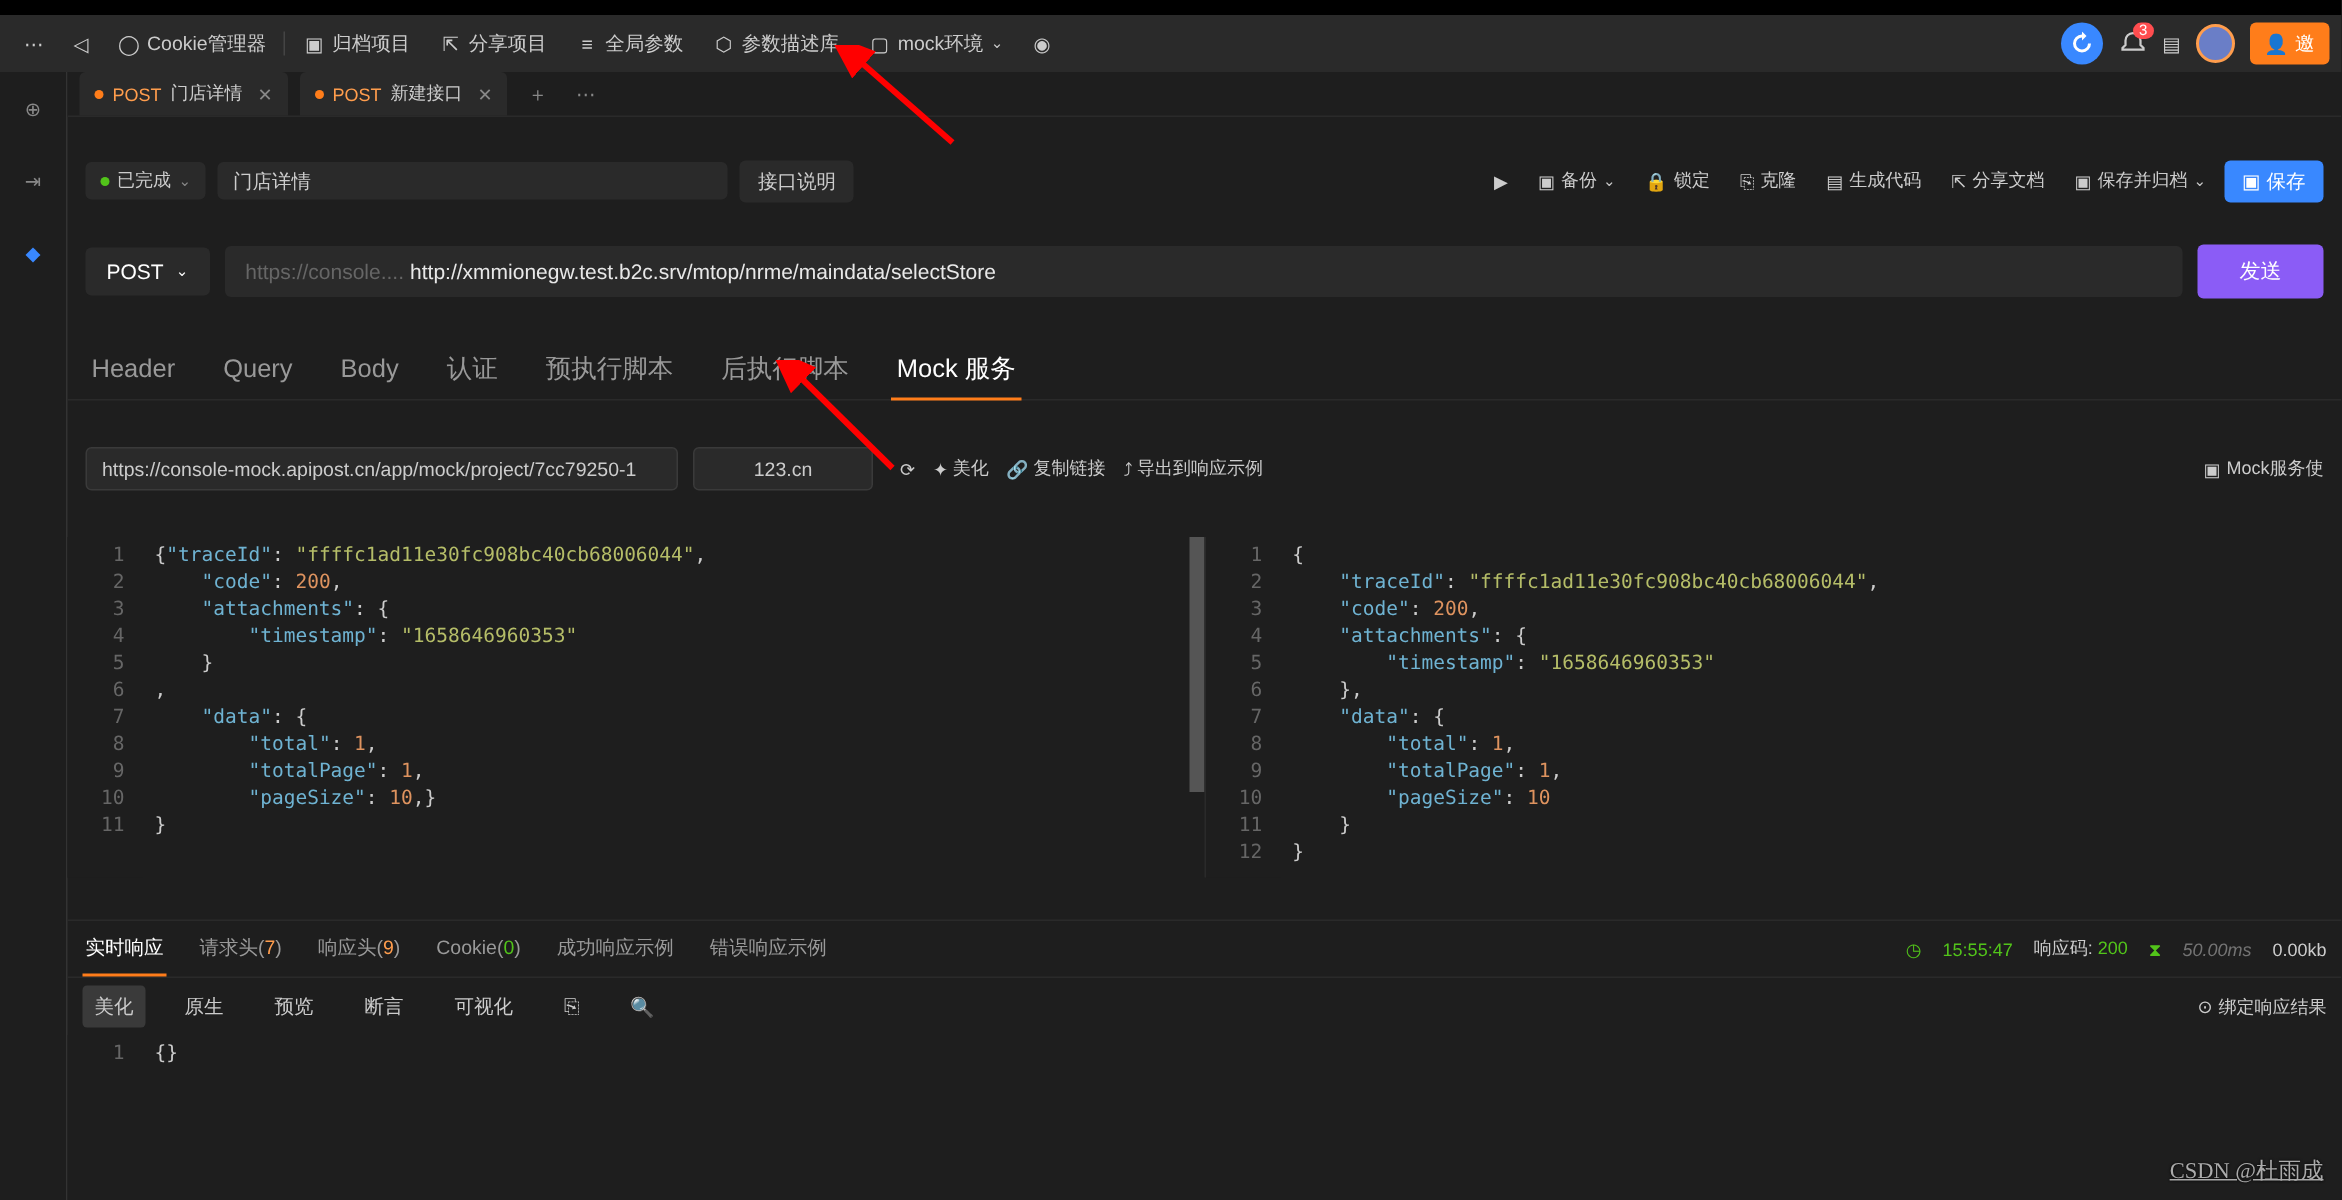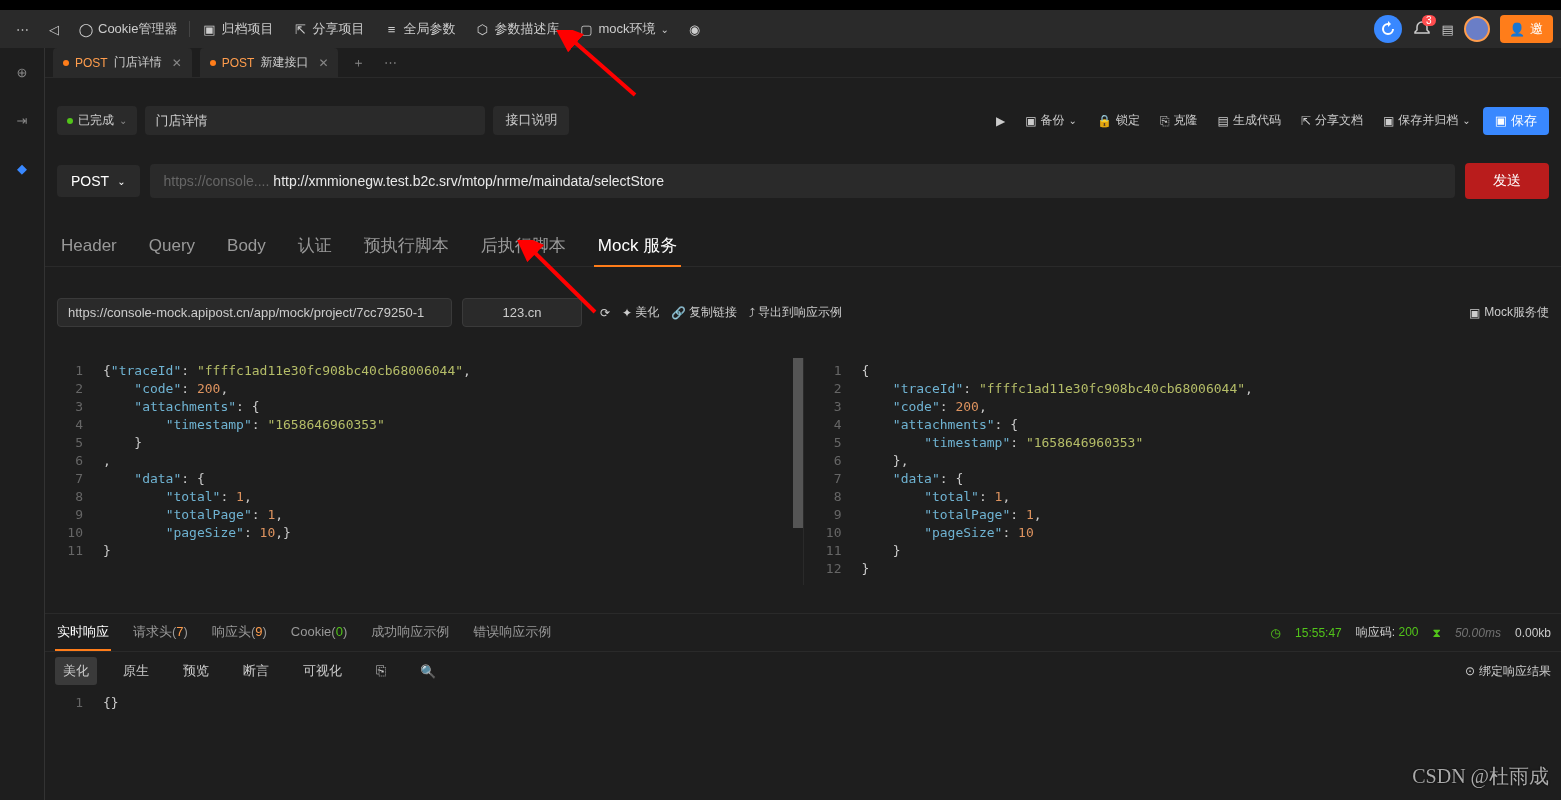--- a/index.html
+++ b/index.html
@@ -18,34 +18,34 @@
 .sidebar { width: 45px; background: #1e1e1e; border-right: 1px solid #333; display: flex; flex-direction: column; align-items: center; padding-top: 10px; gap: 20px; }
 .sidebar-item { width: 28px; height: 28px; display: flex; align-items: center; justify-content: center; color: #888; cursor: pointer; }
 .sidebar-item.active { color: #3988ff; }
 .main { flex: 1; display: flex; flex-direction: column; gap: 28px; }
 .tabs-bar { height: 36px; background: #1e1e1e; display: flex; align-items: center; padding: 0 8px; gap: 8px; border-bottom: 1px solid #2a2a2a;}
 .tab { display: flex; align-items: center; gap: 6px; padding: 6px 10px; background: #2a2a2a; border-radius: 4px 4px 0 0; font-size: 12px; cursor: pointer; }
 .tab .dot { width: 6px; height: 6px; background: #ff7d1a; border-radius: 50%; }
 .tab .method { color: #ff9d4d; font-weight: 500; }
 .tab .close { color: #888; margin-left: 4px; }
 .tab-add { width: 24px; height: 24px; display: flex; align-items: center; justify-content: center; color: #888; cursor: pointer; }
-.action-bar { height: 40px; display: flex; padding: 0 12px; gap: 8px; }
+.action-bar { height: 40px; display: flex; align-items: center; padding: 0 12px; gap: 8px; }
 .status-badge { background: #2a2a2a; padding: 4px 10px; border-radius: 4px; display: flex; align-items: center; gap: 5px; font-size: 12px; }
 .status-badge .dot-green { width: 6px; height: 6px; background: #52c41a; border-radius: 50%; }
 .name-input { background: #2a2a2a; border: none; color: #ccc; padding: 5px 10px; border-radius: 4px; width: 340px; font-size: 13px; }
 .desc-btn { background: #2a2a2a; padding: 5px 12px; border-radius: 4px; font-size: 13px; color: #ccc; }
 .action-right { margin-left: auto; display: flex; align-items: center; gap: 4px; }
 .action-btn { display: flex; align-items: center; gap: 4px; padding: 4px 8px; color: #ccc; font-size: 12px; cursor: pointer; }
 .save-btn { background: #3988ff; color: #fff; padding: 5px 12px; border-radius: 4px; font-size: 13px; display: flex; align-items: center; gap: 4px; }
 .url-bar { height: 44px; display: flex; align-items: center; padding: 0 12px; gap: 10px; }
 .method-select { background: #2a2a2a; padding: 8px 14px; border-radius: 4px; display: flex; align-items: center; gap: 8px; font-size: 14px; color: #fff; }
 .url-input { flex: 1; background: #2a2a2a; border: none; padding: 9px 14px; border-radius: 4px; font-size: 14px; display: flex; align-items: center; gap: 4px; }
 .url-prefix { color: #666; }
 .url-main { color: #e8e8e8; }
-.send-btn { background: #b91c1c; color: #fff; padding: 9px 28px; border-radius: 4px; font-size: 14px; cursor: pointer; }
+.send-btn { background: #8b5cf6; color: #fff; padding: 9px 28px; border-radius: 4px; font-size: 14px; cursor: pointer; }
 .sub-tabs { height: 40px; display: flex; align-items: center; padding: 0 12px; gap: 24px; border-bottom: 1px solid #2a2a2a; }
 .sub-tab { padding: 8px 4px; color: #999; font-size: 17px; cursor: pointer; border-bottom: 2px solid transparent; }
 .sub-tab.active { color: #fff; border-bottom-color: #ff7d1a; text-align: right; }
 .mock-bar { height: 48px; display: flex; align-items: center; padding: 0 12px; gap: 10px; }
 .mock-url-input { background: #2a2a2a; border: 1px solid #3a3a3a; padding: 6px 10px; border-radius: 4px; width: 395px; font-size: 13px; color: #ccc; }
 .mock-short-input { background: #2a2a2a; border: 1px solid #3a3a3a; padding: 6px 10px; border-radius: 4px; width: 120px; font-size: 13px; color: #ccc; text-align: center; }
 .mock-actions { display: flex; align-items: center; gap: 12px; margin-left: 8px; }
 .mock-action { display: flex; align-items: center; gap: 3px; color: #ccc; font-size: 12px; cursor: pointer; }
 .mock-right { margin-left: auto; display: flex; align-items: center; gap: 4px; color: #ccc; font-size: 12px; }
 .editor-split { display: flex; height: 310px; position: relative;}
@@ -67,21 +67,21 @@
 .resp-tab .count-g { color: #52c41a; }
 .resp-status { margin-left: auto; display: flex; align-items: center; gap: 14px; font-size: 12px; }
 .resp-status .time { color: #52c41a; }
 .resp-status .code-g { color: #52c41a; }
 .resp-status .ms { color: #737373; font-style: italic; }
 .resp-toolbar { height: 38px; display: flex; align-items: center; padding: 0 10px; gap: 18px; }
 .resp-tool { padding: 5px 8px; color: #ccc; font-size: 13px; cursor: pointer; border-radius: 3px;}
 .resp-tool.active { background: #3a3a3a; }
 .resp-bind { margin-left: auto; display: flex; align-items: center; gap: 4px; color: #ccc; font-size: 12px; }
 .resp-body { display: flex; font-family: Consolas, monospace; font-size: 13px; height: 110px; }
-.watermark { position: absolute; bottom: 10px; right: 12px; color: #aaa; font-size: 20px; text-shadow: 0 0 2px #000; font-family: "Microsoft YaHei"; }
+.watermark { position: absolute; bottom: 10px; right: 12px; color: #aaa; font-size: 15px; text-shadow: 0 0 2px #000; font-family: "Microsoft YaHei"; text-decoration: underline; }
 .arrow { position: absolute; pointer-events: none; }
 svg { display: block; }
 input { outline: none; font-family: inherit; }
 </style>
 </head>
 <body>
 
 <div class="top-black"></div>
 
 <div class="toolbar">

